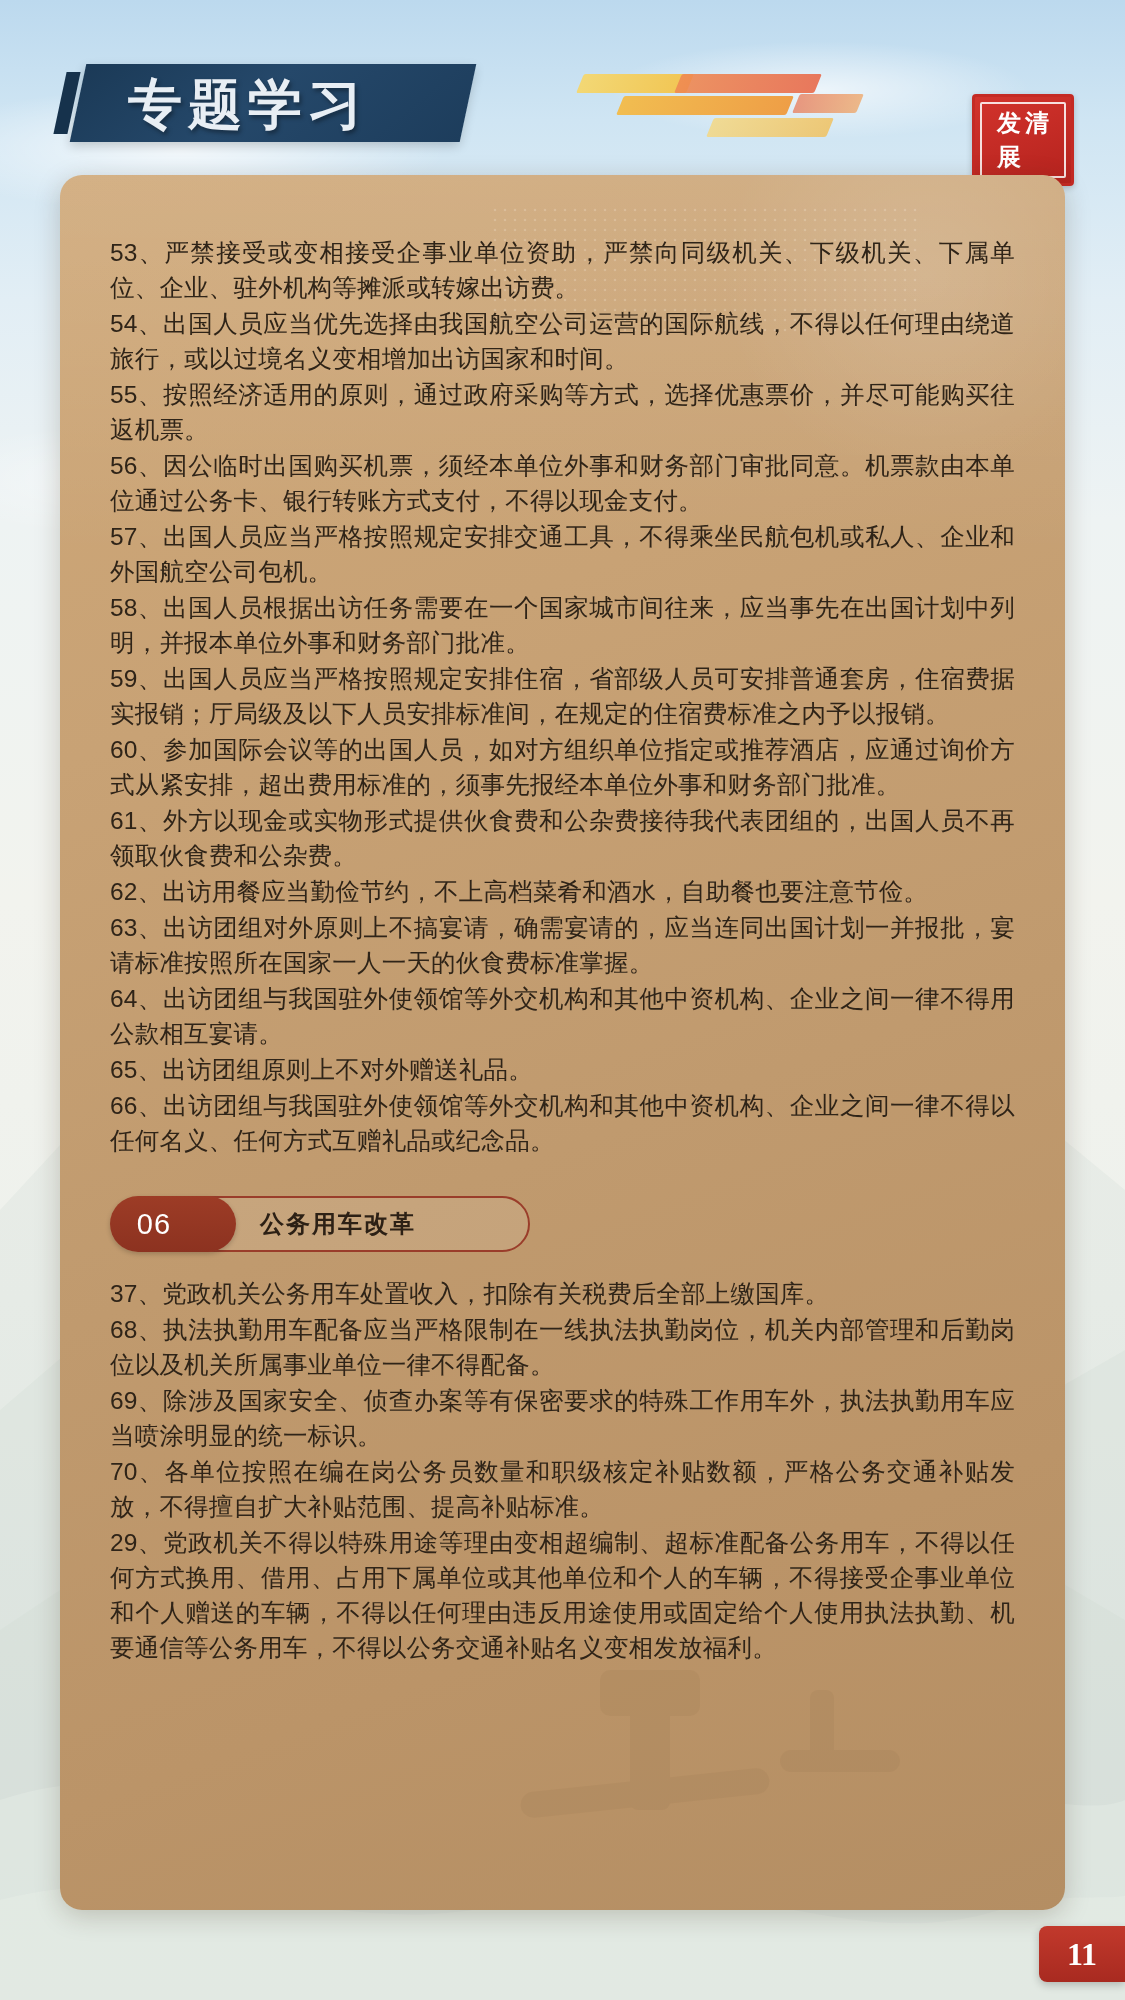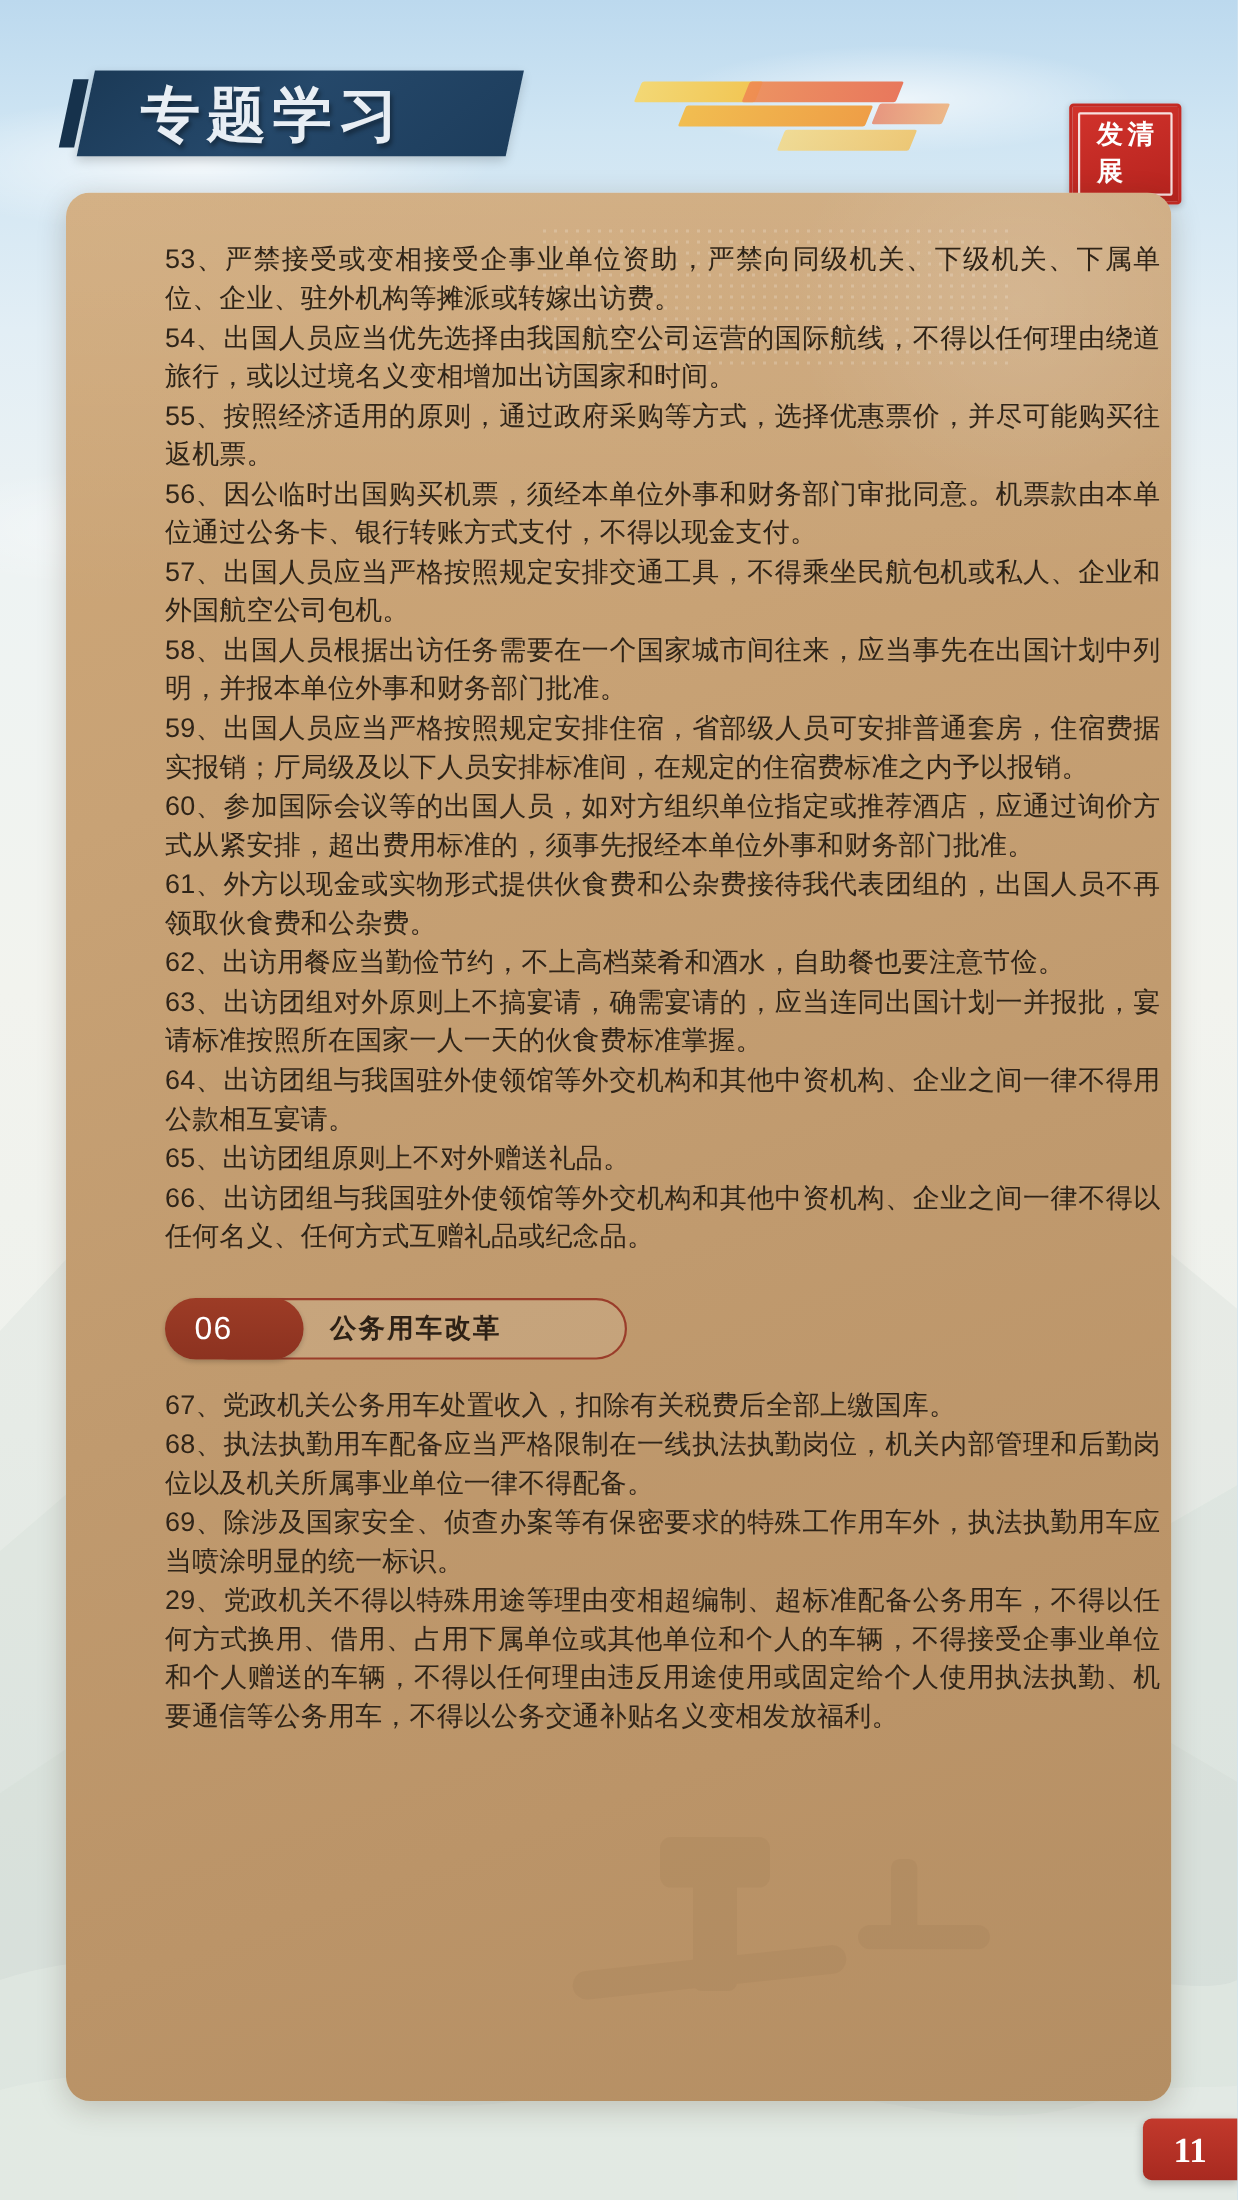--- a/index.html
+++ b/index.html
@@ -160,23 +160,22 @@
   }
   .card-gavel {
     position: absolute;
     left: 420px; bottom: 10px;
     width: 470px; height: 270px;
     opacity: .22;
   }
 
   .content {
     position: absolute;
-    left: 50px; top: 44px;
+    left: 50px; top: 60px;
     width: 905px;
-    margin-left: 40px;
   }
 
   .clause {
     font-family: "Liberation Sans", sans-serif;
     font-size: 24.5px;
     line-height: 35px;
     color: #2f2418;
     text-align: justify;
     margin: 0 0 1px 0;
     letter-spacing: 0.2px;
@@ -319,22 +318,23 @@
     <p class="clause">65、出访团组原则上不对外赠送礼品。</p>
     <p class="clause">66、出访团组与我国驻外使领馆等外交机构和其他中资机构、企业之间一律不得以任何名义、任何方式互赠礼品或纪念品。</p>
 
     <div class="section-head">
       <div class="section-pill"></div>
       <div class="section-badge"></div>
       <div class="section-num">06</div>
       <div class="section-title">公务用车改革</div>
     </div>
 
-    <p class="clause">67、党政机关公务用车处置收入，扣除有关税费后全部上缴国库。</p>
+    <p class="clause">37、党政机关公务用车处置收入，扣除有关税费后全部上缴国库。</p>
     <p class="clause">68、执法执勤用车配备应当严格限制在一线执法执勤岗位，机关内部管理和后勤岗位以及机关所属事业单位一律不得配备。</p>
     <p class="clause">69、除涉及国家安全、侦查办案等有保密要求的特殊工作用车外，执法执勤用车应当喷涂明显的统一标识。</p>
+    <p class="clause">70、各单位按照在编在岗公务员数量和职级核定补贴数额，严格公务交通补贴发放，不得擅自扩大补贴范围、提高补贴标准。</p>
     <p class="clause">29、党政机关不得以特殊用途等理由变相超编制、超标准配备公务用车，不得以任何方式换用、借用、占用下属单位或其他单位和个人的车辆，不得接受企事业单位和个人赠送的车辆，不得以任何理由违反用途使用或固定给个人使用执法执勤、机要通信等公务用车，不得以公务交通补贴名义变相发放福利。</p>
 
   </div>
 </div>
 
 <div class="page-tab"></div>
 <div class="page-num">11</div>
 
 </body></html>

